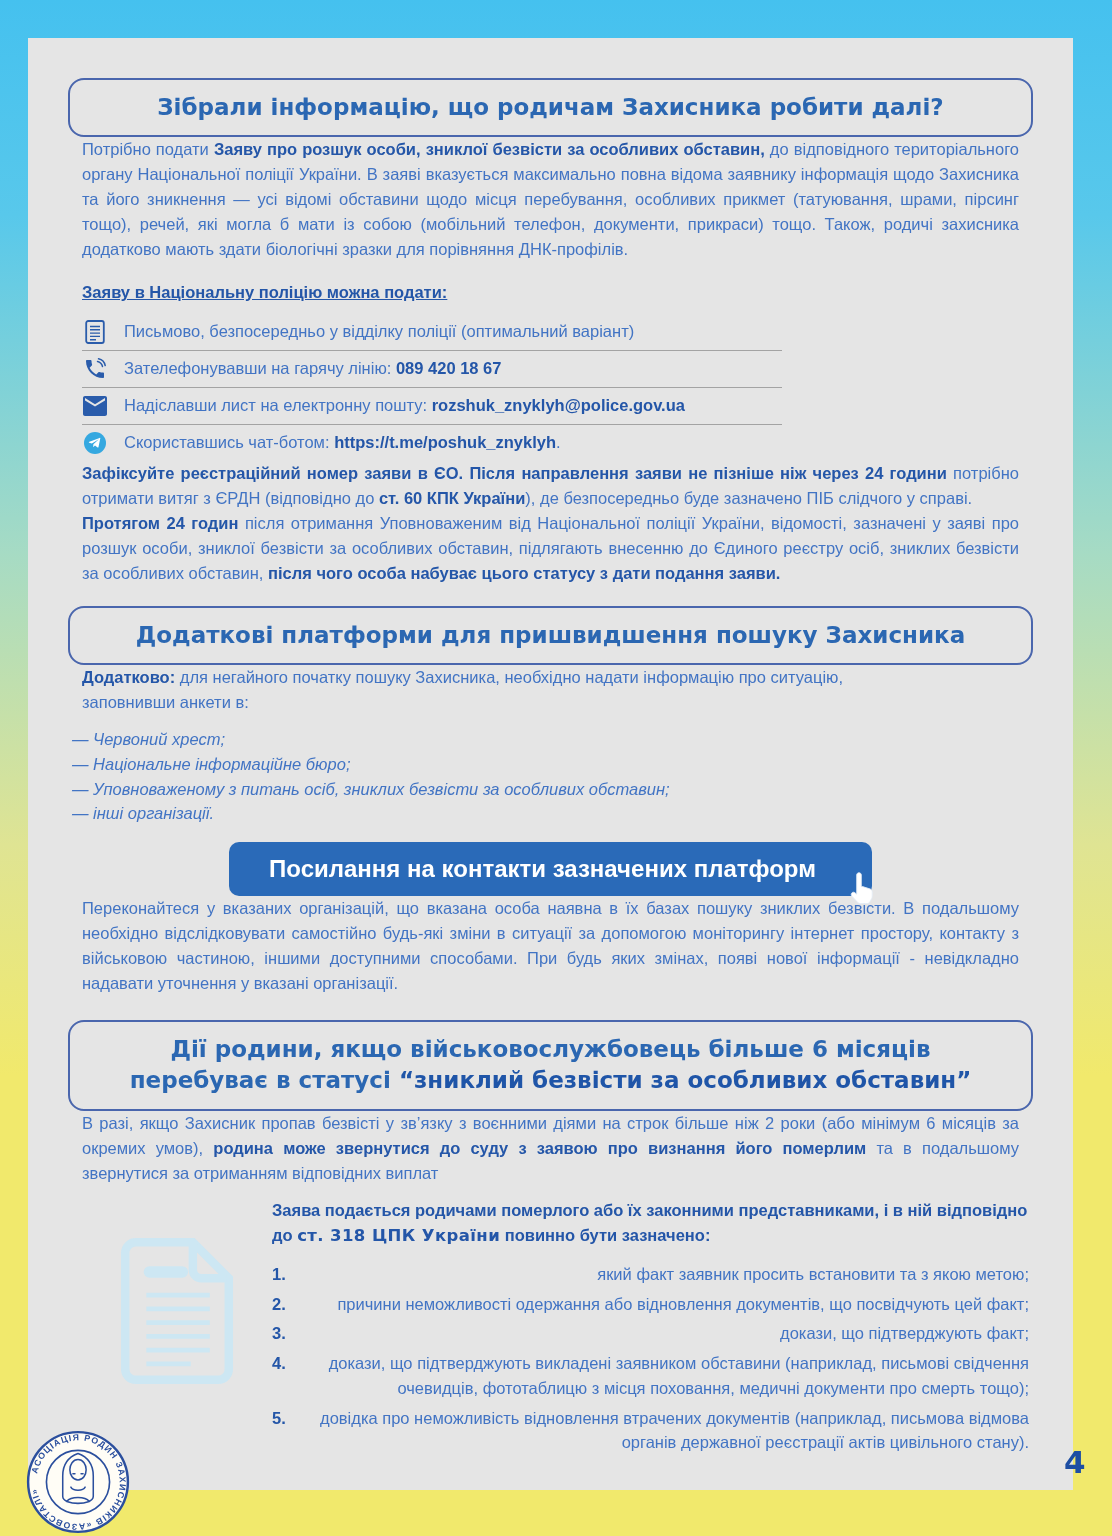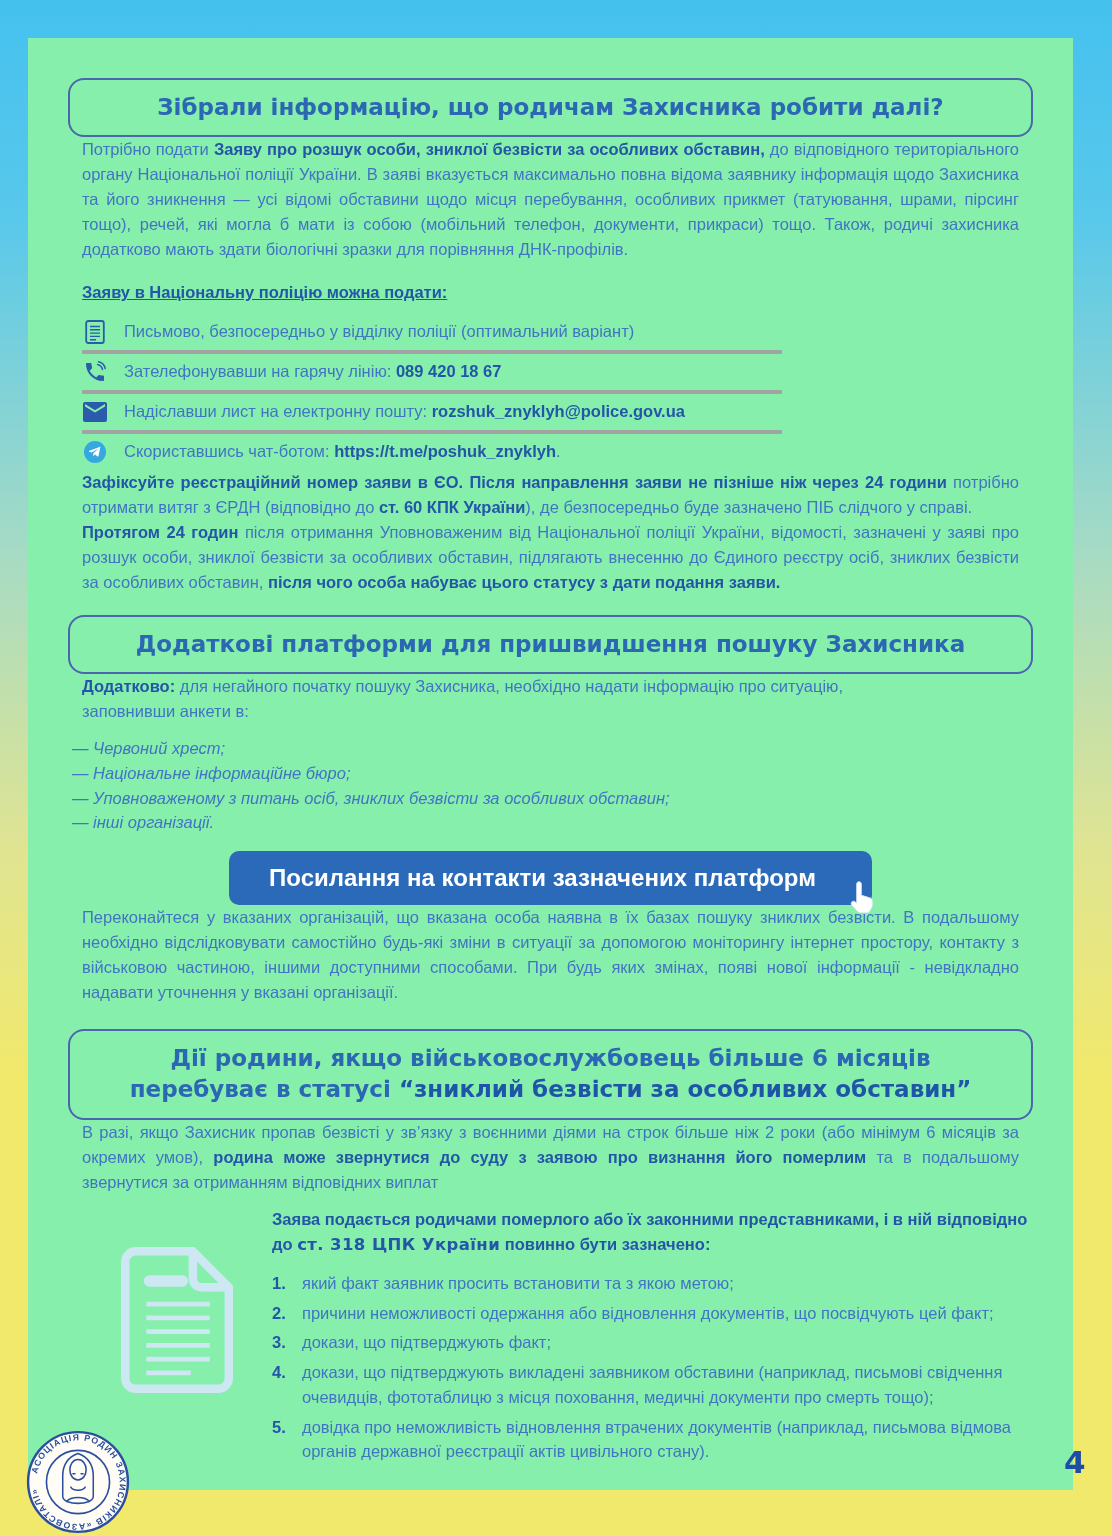--- a/index.html
+++ b/index.html
@@ -3,54 +3,54 @@
 <meta charset="utf-8">
 <style>
   html,body{margin:0;padding:0;}
   body{
     width:1112px;height:1536px;position:relative;overflow:hidden;
     font-family:"Liberation Sans",sans-serif;
     background:linear-gradient(180deg,#45c1ef 0%,#58c8eb 14%,#a6dbc4 36%,#dfe493 55%,#f1e96c 70%,#f1e96c 100%);
   }
   .card{
     position:absolute;left:28px;top:38px;width:1045px;height:1452px;
-    background:#86efac;overflow:hidden;
+    background:#e5e5e5;overflow:hidden;
   }
   .inner{padding:40px 40px 0 40px;color:#4274c4;font-size:16.5px;line-height:1.52;}
   .hdr-box{
     border:2px solid #4a66ad;border-radius:16px;text-align:center;
     padding:12px 20px;color:#2b67b2;
     font-family:"DejaVu Sans",sans-serif;font-weight:bold;font-size:23px;line-height:1.35;
   }
   .hdr-box .rb{color:#1f55a8;}
   p.body{margin:0 14px;text-align:justify;}
   .mt20{margin-top:20px;} .mt16{margin-top:16px;} .mt14{margin-top:14px;}
   .mt22{margin-top:22px;} .mt24{margin-top:24px;}
   .rb{font-weight:bold;color:#2456a8;}
   .subhead{margin:18px 14px 0 14px;font-weight:bold;color:#2456a8;text-decoration:underline;}
   .channels{margin:8px 14px 0 14px;width:700px;}
   .chan-row{display:flex;align-items:flex-start;gap:16px;padding:5px 0;}
-  .chan-row + .chan-row{border-top:4px solid #a3a3a3;}
+  .chan-row + .chan-row{border-top:1px solid #a3a3a3;}
   .chan-icon{width:26px;height:26px;flex:0 0 26px;display:flex;align-items:center;justify-content:center;}
   .platforms{margin:12px 14px 0 4px;font-style:italic;}
   .platforms div{line-height:1.5;}
   .btn-wrap{display:flex;justify-content:center;margin-top:16px;}
   .cta{
     position:relative;background:#2a6ab8;color:#ffffff;border:none;cursor:pointer;
     font-family:"Liberation Sans",sans-serif;font-weight:bold;font-size:24px;
     padding:13px 56px 13px 40px;border-radius:10px;
   }
   .hand{position:absolute;right:-8px;bottom:-18px;}
   .title3-l2 .rb{color:#1f55a8;}
   .final{display:flex;margin:12px 0 0 14px;}
   .final-icon{flex:0 0 190px;display:flex;justify-content:center;padding-top:38px;}
   .final-body{flex:1;padding-right:4px;}
   .statement{font-weight:bold;color:#2456a8;}
   .statement .alt{font-family:"DejaVu Sans",sans-serif;letter-spacing:.4px;}
-  ol.reqs{margin:14px 0 12px 0;padding-left:30px;counter-reset:req;list-style:none;}
+  ol.reqs{margin:14px 0 12px 0;padding-left:30px;counter-reset:req;list-style:none;text-align:right;}
   ol.reqs li{counter-increment:req;position:relative;margin-bottom:5px;line-height:1.5;}
   ol.reqs li::before{
     content:counter(req) ".";position:absolute;left:-30px;
     font-weight:bold;color:#2456a8;
   }
   .page-num{
     position:absolute;left:1064px;top:1444px;
     font-family:"DejaVu Sans",sans-serif;font-weight:bold;font-size:31px;color:#1d4ea3;
   }
   .logo{position:absolute;left:22px;top:1426px;}

